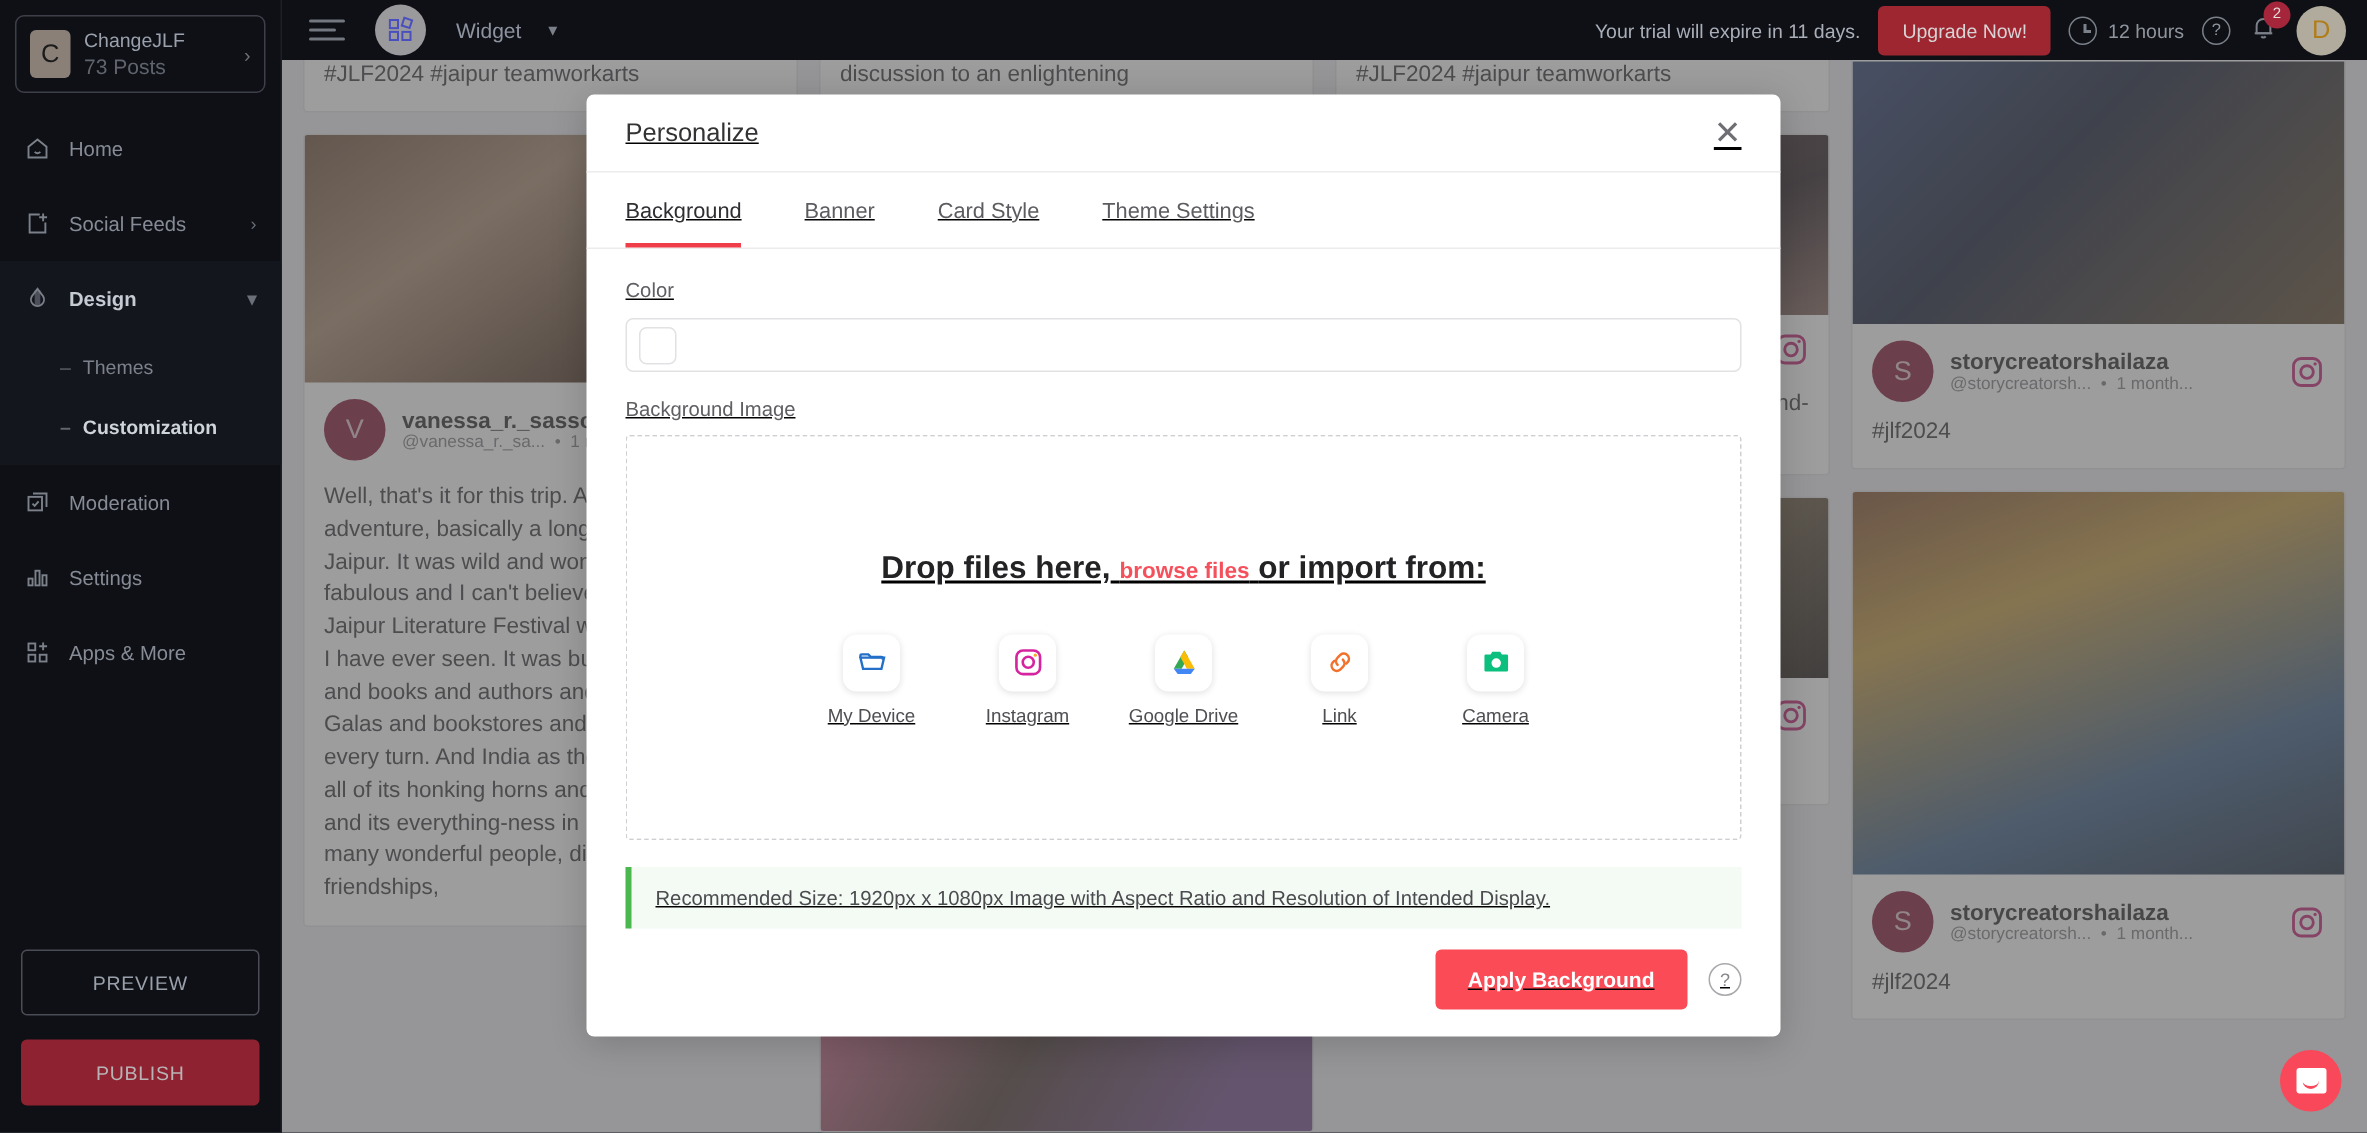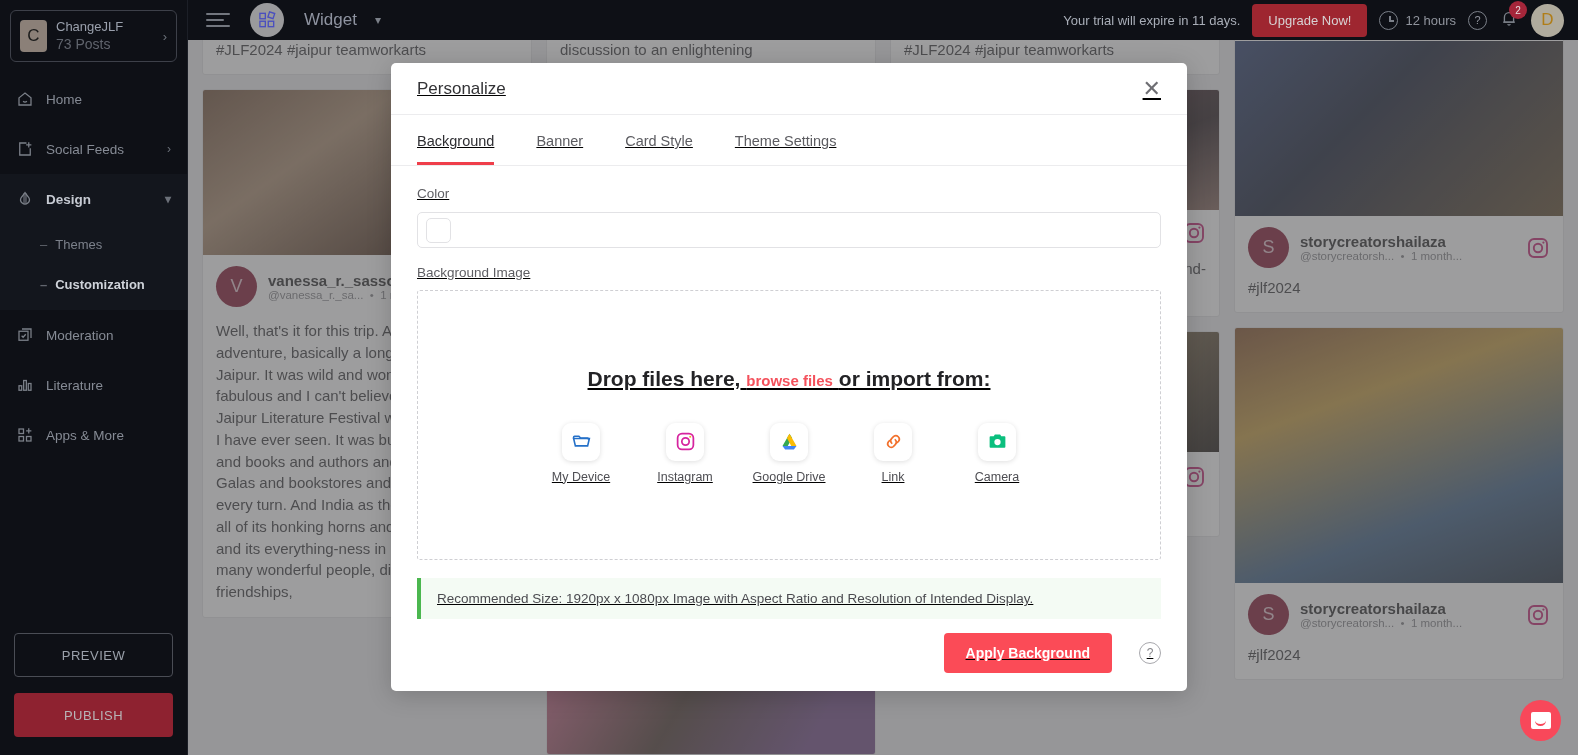--- a/index.html
+++ b/index.html
@@ -105,21 +105,21 @@
     margin: 4px 0; border-radius: 1px;
   }
   .hamburger span:nth-child(1) { width: 24px; }
   .hamburger span:nth-child(2) { width: 18px; }
   .hamburger span:nth-child(3) { width: 24px; }
   .widget-av {
     width: 34px; height: 34px; border-radius: 50%;
     background: #9a9a9c; display: flex; align-items: center;
     justify-content: center; margin-left: 8px; flex: none;
   }
-  .widget-name { font-size: 17px; color: #8e93a0; margin-left: 8px; }
+  .widget-name { font-size: 14px; color: #8e93a0; margin-left: 8px; }
   .widget-chev { color: #7b8089; font-size: 12px; margin-left: 6px; cursor: pointer; }
   .spacer { flex: 1; }
   .trial-txt { font-size: 13px; color: #a9aeb8; }
   .btn-upgrade {
     background: #9e2630; color: #d8d3d4; border: none;
     border-radius: 4px; padding: 9px 16px; font-size: 13px;
     cursor: pointer; font-family: inherit;
   }
   .hours { display: flex; align-items: center; gap: 7px; color: #90949d; font-size: 13px; }
   .circ-ico {
@@ -245,21 +245,21 @@
     box-shadow: 0 1px 5px rgba(0,0,0,.13);
     display: flex; align-items: center; justify-content: center;
     margin-bottom: 9px;
   }
   .src-lbl { font-size: 12.5px; color: #4e4e53; white-space: nowrap; }
 
   .note {
     margin-top: 18px; background: #f4fbf4; border-left: 4px solid #4bb74f;
     padding: 13px 16px; font-size: 13.5px; color: #4b4b50;
   }
-  .m-foot { padding: 14px 26px 18px 26px; display: flex; justify-content: flex-end; align-items: center; gap: 27px; }
+  .m-foot { padding: 14px 26px 18px 26px; display: flex; justify-content: flex-end; align-items: center; gap: 14px; }
   .btn-apply {
     background: #fb4b57; color: #fff; border: none; border-radius: 4px;
     padding: 12px 22px; font-size: 14px; font-weight: bold;
     cursor: pointer; font-family: inherit;
   }
   .help-circ {
     width: 22px; height: 22px; border-radius: 50%; border: 1.3px solid #a8a8ad;
     color: #86868b; font-size: 12px; display: flex; align-items: center;
     justify-content: center; cursor: pointer;
   }
@@ -354,21 +354,21 @@
       </div>
 
       <div class="nav-item">
         <span class="ico">
           <svg viewBox="0 0 24 24" fill="none" stroke="currentColor" stroke-width="1.7">
               <rect x="4" y="13" width="3.6" height="6"></rect>
               <rect x="10.2" y="6" width="3.6" height="13"></rect>
               <rect x="16.4" y="10" width="3.6" height="9"></rect>
             </svg>
         </span>
-        <span class="lbl">Literature</span>
+        <span class="lbl">Settings</span>
       </div>
 
       <div class="nav-item">
         <span class="ico">
           <svg viewBox="0 0 24 24" fill="none" stroke="currentColor" stroke-width="1.7">
               <rect x="4" y="4" width="6" height="6"></rect>
               <rect x="4" y="14" width="6" height="6"></rect>
               <rect x="14" y="14" width="6" height="6"></rect>
               <path d="M17 3v7M13.5 6.5h7"></path>
             </svg>

